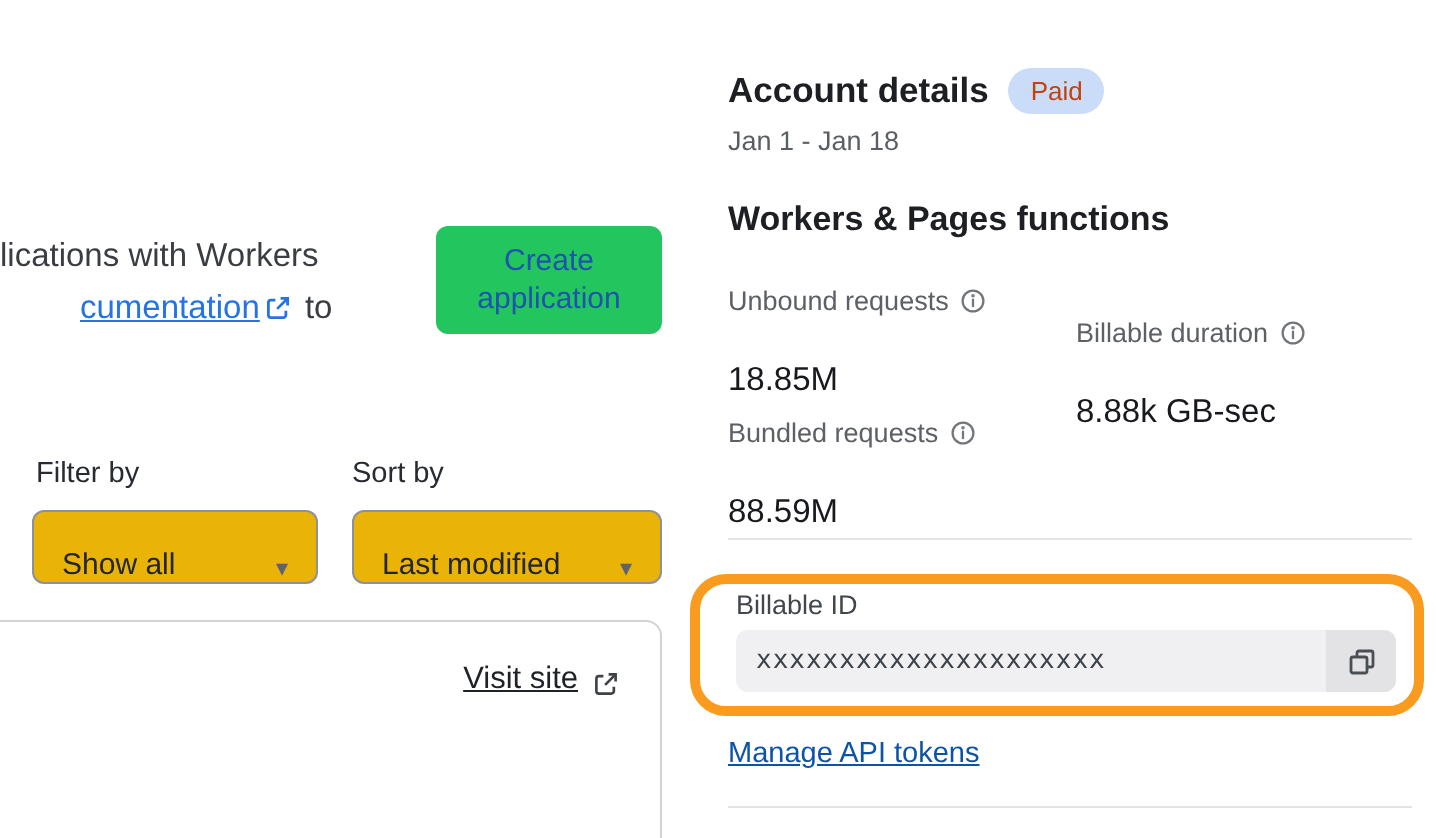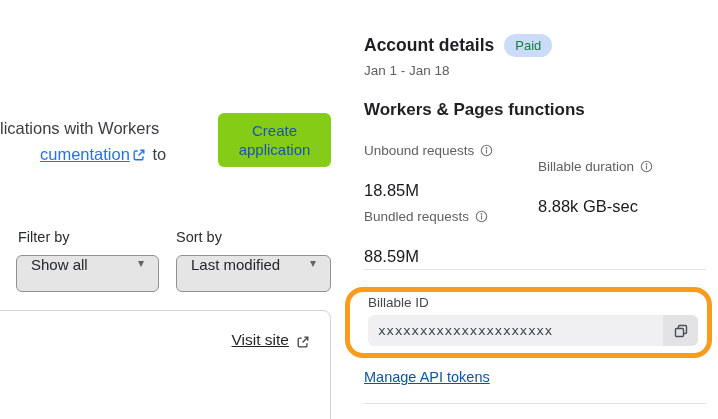--- a/index.html
+++ b/index.html
@@ -9,48 +9,48 @@
     background:#ffffff; font-family:"Liberation Sans", sans-serif;
     color:#1d1f23;
   }
   
   .intro { position:absolute; left:0; top:115px; width:220px;
     font-size:16.5px; line-height:26px; color:#3a3d42; }
   .intro a { color:#2673e2; text-decoration:underline; cursor:pointer;padding-left:40px; }
   .ext-icon { display:inline-block; vertical-align:-2px; margin:0 2px; }
   .btn-create {
     position:absolute; left:218px; top:113px; width:113px; height:54px;
-    background:#84cc16; border:none; border-radius:6px;
+    background:#22c55e; border:none; border-radius:6px;
     color:#1d54af; font-size:15px; line-height:19px; font-family:inherit;
     text-align:center; cursor:pointer; padding:0 10px;
   }
   .ctrl-label { position:absolute; top:229px; font-size:14.5px; color:#282b30; }
   .lbl-filter { left:18px; } .lbl-sort { left:176px; }
   .select {
-    position:absolute; top:255px; height:37px; background:#e5e5e5;
+    position:absolute; top:255px; height:37px; background:#eab308;
     border:1px solid #8d9298; border-radius:6px; font-size:15px; color:#23262b;
-    display:flex; align-items:flex-start; padding:0 14px; cursor:pointer;
+    display:flex; align-items:flex-end; padding:0 14px; cursor:pointer;
   }
   .sel-filter { left:16px; width:143px; }
   .sel-sort  { left:176px; width:155px; }
   .select .caret { margin-left:auto; font-size:12px; color:#606469; padding-left:8px; }
   .site-card {
     position:absolute; left:-26px; top:310px; width:357px; height:140px;
     background:#fff; border:1px solid #d2d2d4; border-radius:8px;
   }
   .visit-link {
     position:absolute; right:20px; top:20px; font-size:15.5px; color:#1f2226;
     cursor:pointer; display:flex; align-items:flex-end; gap:7px;
   }
   .visit-link .txt { text-decoration:underline; font-weight:500; }
   
   .acct-head { position:absolute; left:364px; top:34px; display:flex; align-items:center; gap:10px; }
   .acct-title { font-size:17.5px; font-weight:700; color:#1d1f23; }
   .badge {
-    background:#cbdcf9; color:#15803d; font-size:13px;
+    background:#cbdcf9; color:#c2410c; font-size:13px;
     padding:3px 11px; border-radius:12px; line-height:17px;
   }
   .date-range { position:absolute; left:364px; top:63px; font-size:13.5px; color:#5b5e63; }
   .section-title { position:absolute; left:364px; top:100px; font-size:17px; font-weight:700; color:#1d1f23; }
   .metric { position:absolute; width:170px; }
   .m0 { left:364px; top:143px; } .m1 { left:538px; top:159px; } .m2 { left:364px; top:209px; }
   .metric .mlabel { font-size:13.5px; color:#5d6065; display:flex; align-items:center; gap:6px; }
   .metric .mvalue { margin-top:23px; font-size:16.5px; color:#17191d; }
   .divider { position:absolute; left:364px; width:342px; height:1px; background:#e3e3e5; }
   .div1 { top:269px; } .div2 { top:403px; }

